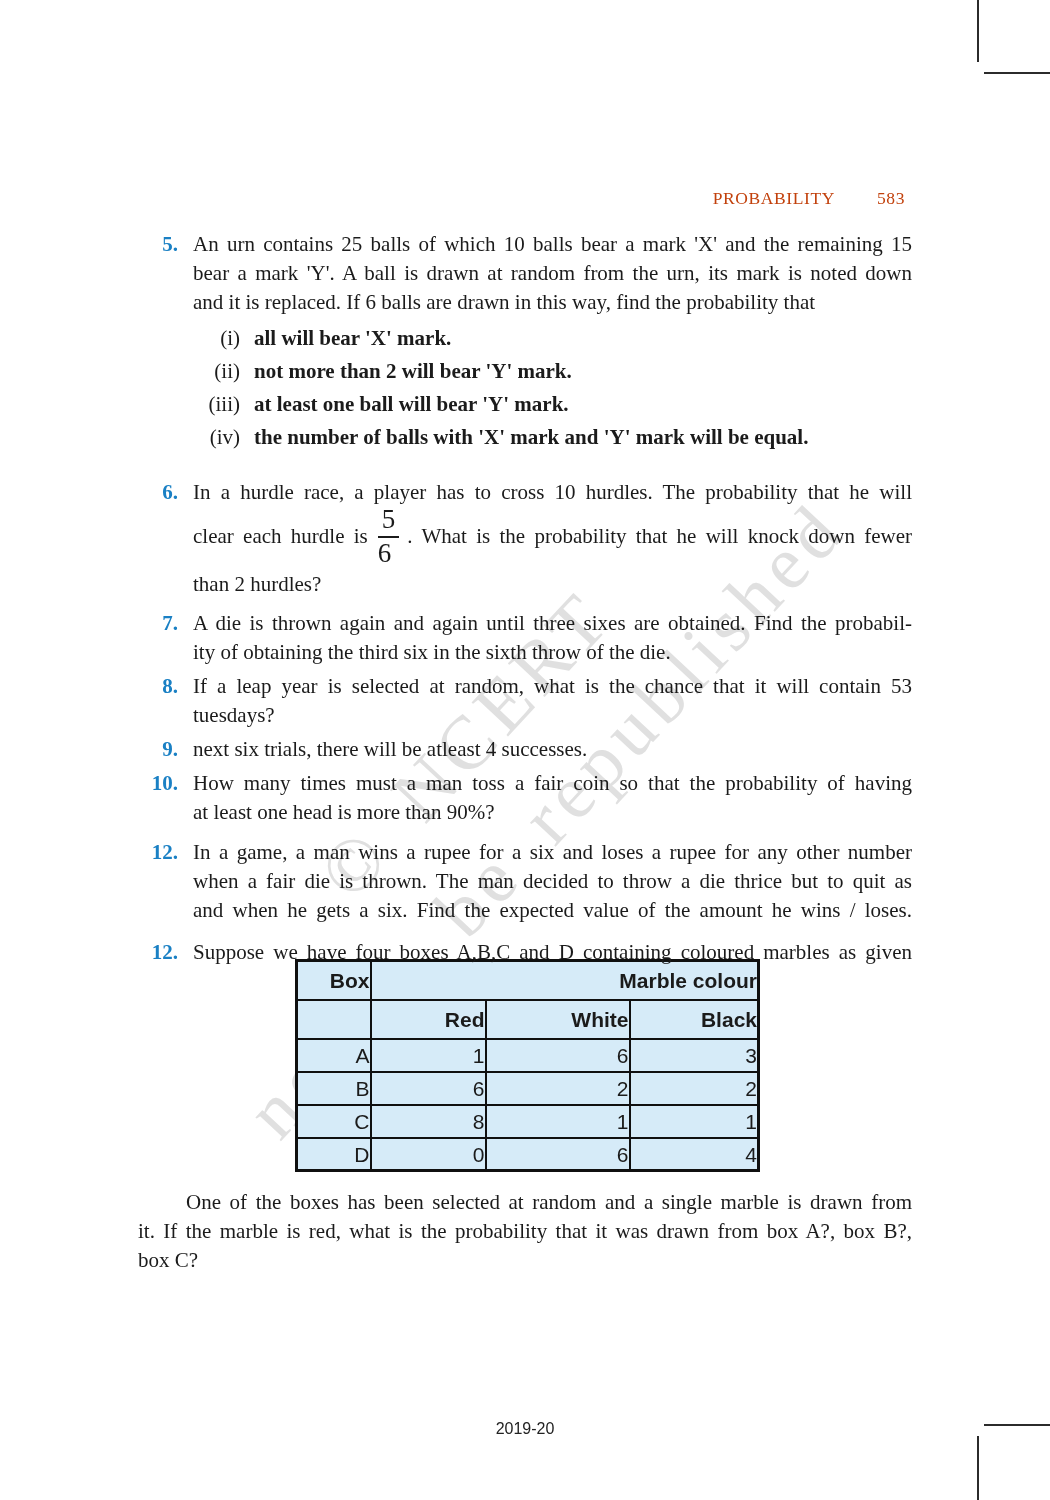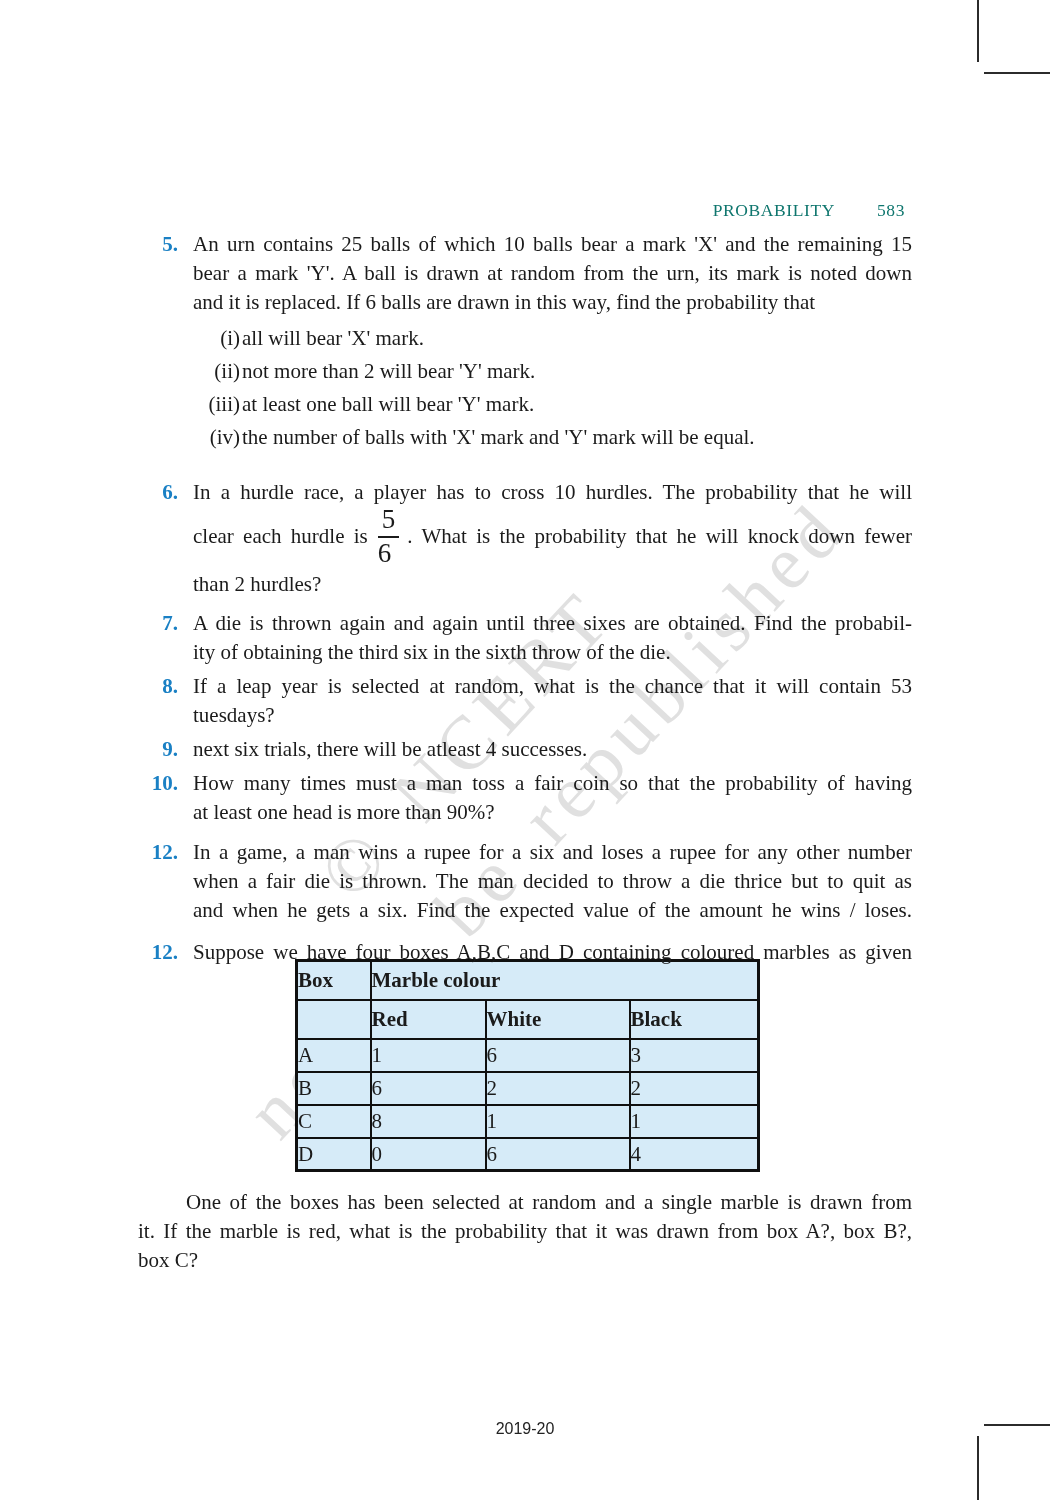--- a/index.html
+++ b/index.html
@@ -17,57 +17,57 @@
     color:#e0e0e0; user-select:none; pointer-events:none;
   }
   
   .cropmark { position:absolute; background:#2b2b2b; }
   .cm-tr-v { left:977px; top:0;      width:2px;  height:62px; }
   .cm-tr-h { left:984px; top:72px;   width:66px; height:2px;  }
   .cm-br-h { left:984px; top:1424px; width:66px; height:2px;  }
   .cm-br-v { left:977px; top:1436px; width:2px;  height:64px; }
   
   .header {
-    position:absolute; left:0; top:200px; width:905px;
-    text-align:right; font-size:17.5px; letter-spacing:0.6px; color:#0f766e;
+    position:absolute; left:0; top:188px; width:905px;
+    text-align:right; font-size:17.5px; letter-spacing:0.6px; color:#c2410c;
   }
   .hpage { margin-left:42px; }
   
   .content {
     position:absolute; left:142px; top:230px; width:772px;
     font-size:21px; line-height:29px;
   }
   .q { display:flex; }
   .qnum {
     flex:none; width:36px; text-align:right;
     font-weight:bold; color:#1a80c4;
   }
   .qbody { flex:none; margin-left:15px; width:719px; }
   .ln { min-height:29px; }
   .jl { text-align:justify; text-align-last:justify; }
   .subs { margin-top:5px; }
   .sub { display:flex; line-height:33px; }
   .sublabel { flex:none; width:47px; text-align:right; }
-  .subtext { margin-left:2px; }
+  .subtext { margin-left:14px;font-weight:bold; }
   
   .fracline { }
   .frac {
     display:inline-block; vertical-align:middle; position:relative; top:-2px;
     margin:0 8px 0 10px; text-align:center; font-size:27px; line-height:1.08;
   }
   .frac-num { display:block; border-bottom:2px solid #1b1b1b; padding:0 4px 2px; }
   .frac-den { display:block; padding-top:1px; }
   
   .mtable {
     border-collapse:collapse; margin:-8px 0 0 102px;
     background:#d6ebf8; border:3px solid #101010;
   }
   .mtable th, .mtable td {
-    border:2px solid #101010; text-align:left; vertical-align:middle;
-    font-size:21px; padding:0; font-family:Liberation Serif, serif;margin-left:12px;
+    border:2px solid #101010; text-align:right; vertical-align:middle;
+    font-size:21px; padding:0; font-family:Liberation Sans, sans-serif;margin-left:12px;
   }
   .mtable tr.hrow { height:39px; }
   .mtable tr.drow { height:33px; }
   
   .closing { margin-left:-4px; width:774px; margin-top:16px; }
   .closing .indent1 { text-indent:48px; }
   
   .footer {
     position:absolute; left:0; top:1412px; width:1050px; text-align:center;
     font-family:"Liberation Sans", sans-serif; font-size:16px; color:#222;margin-top:8px;

